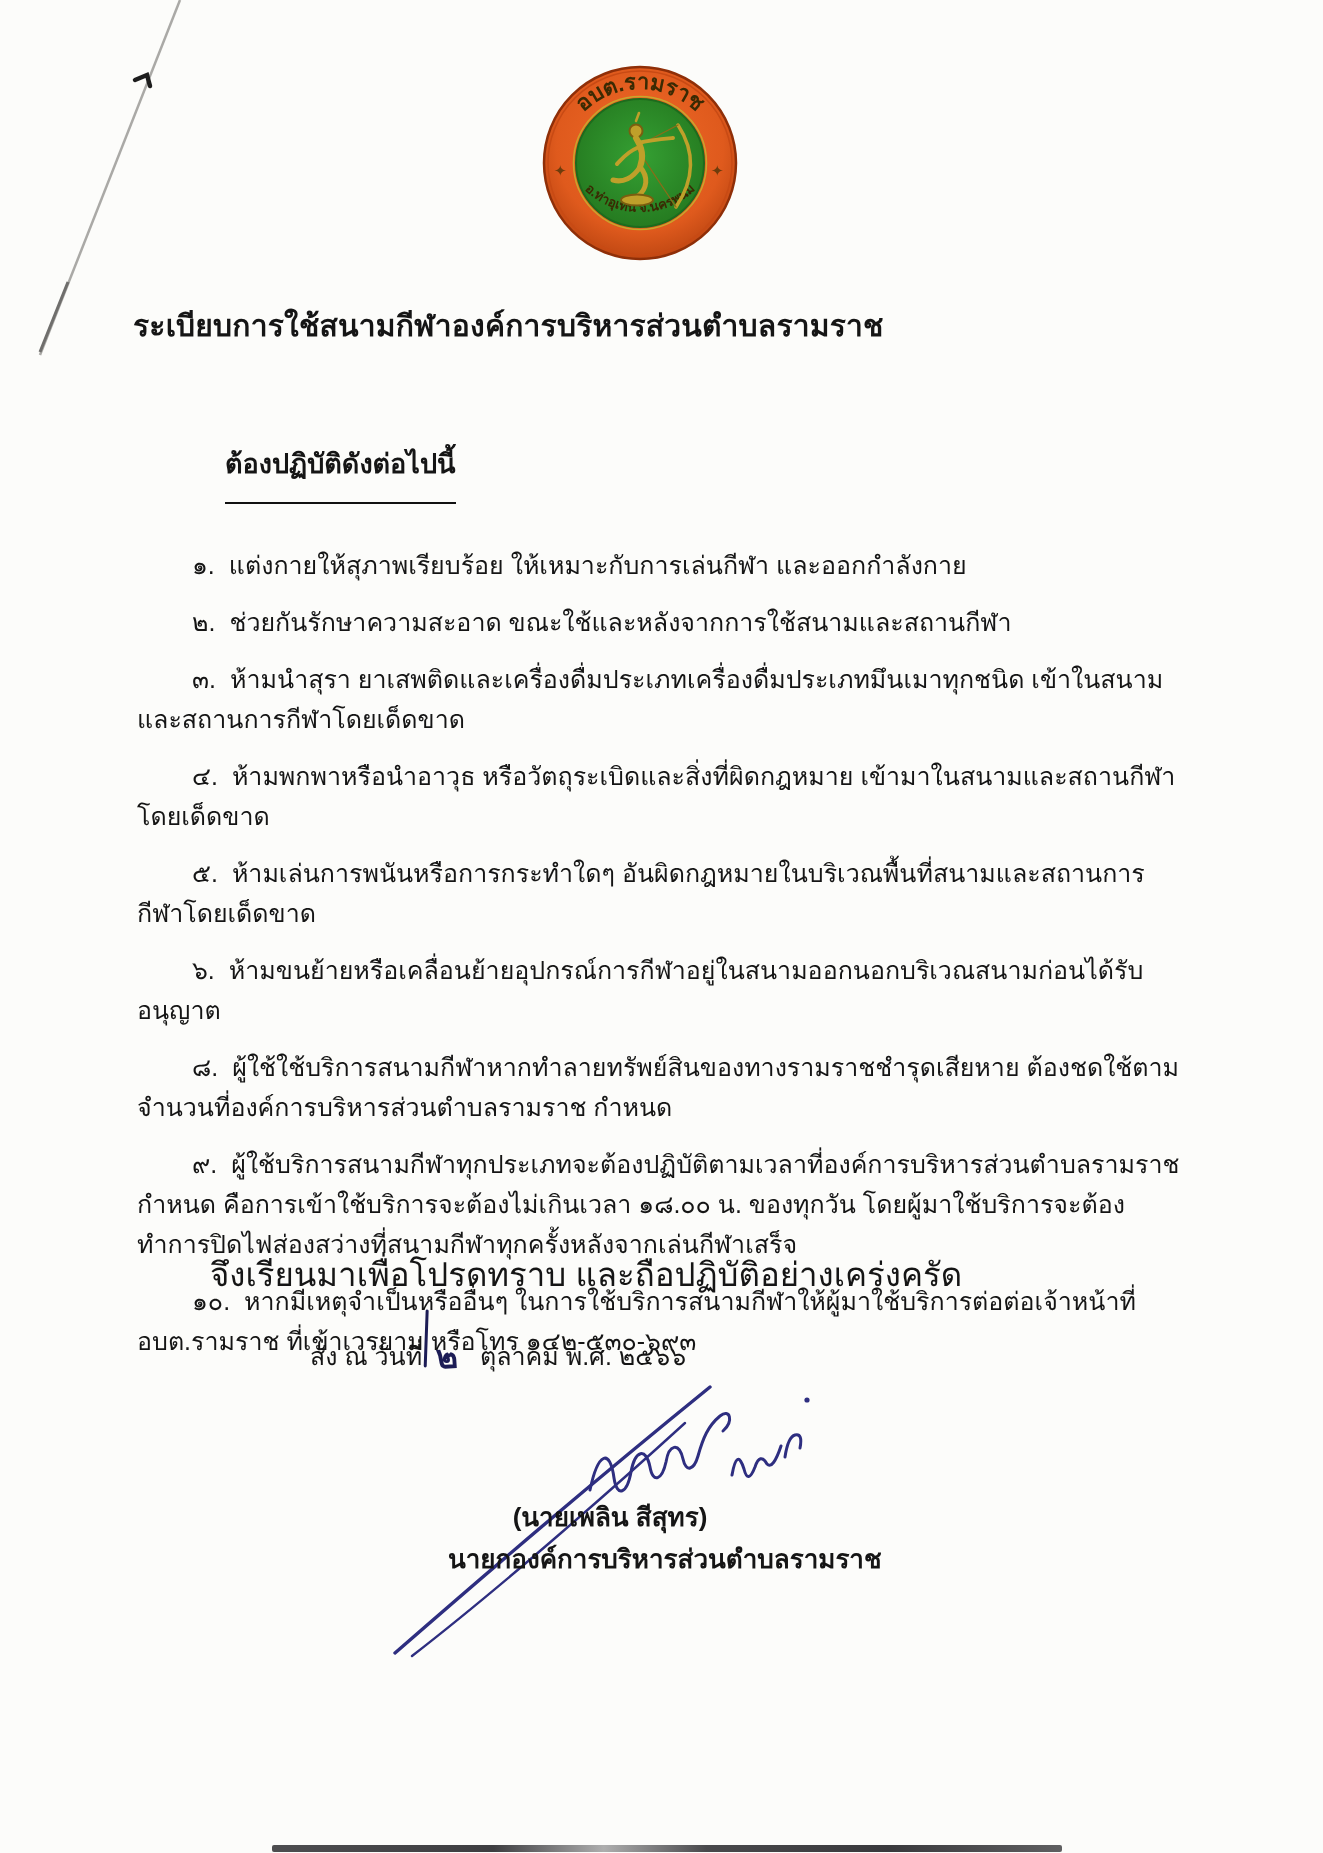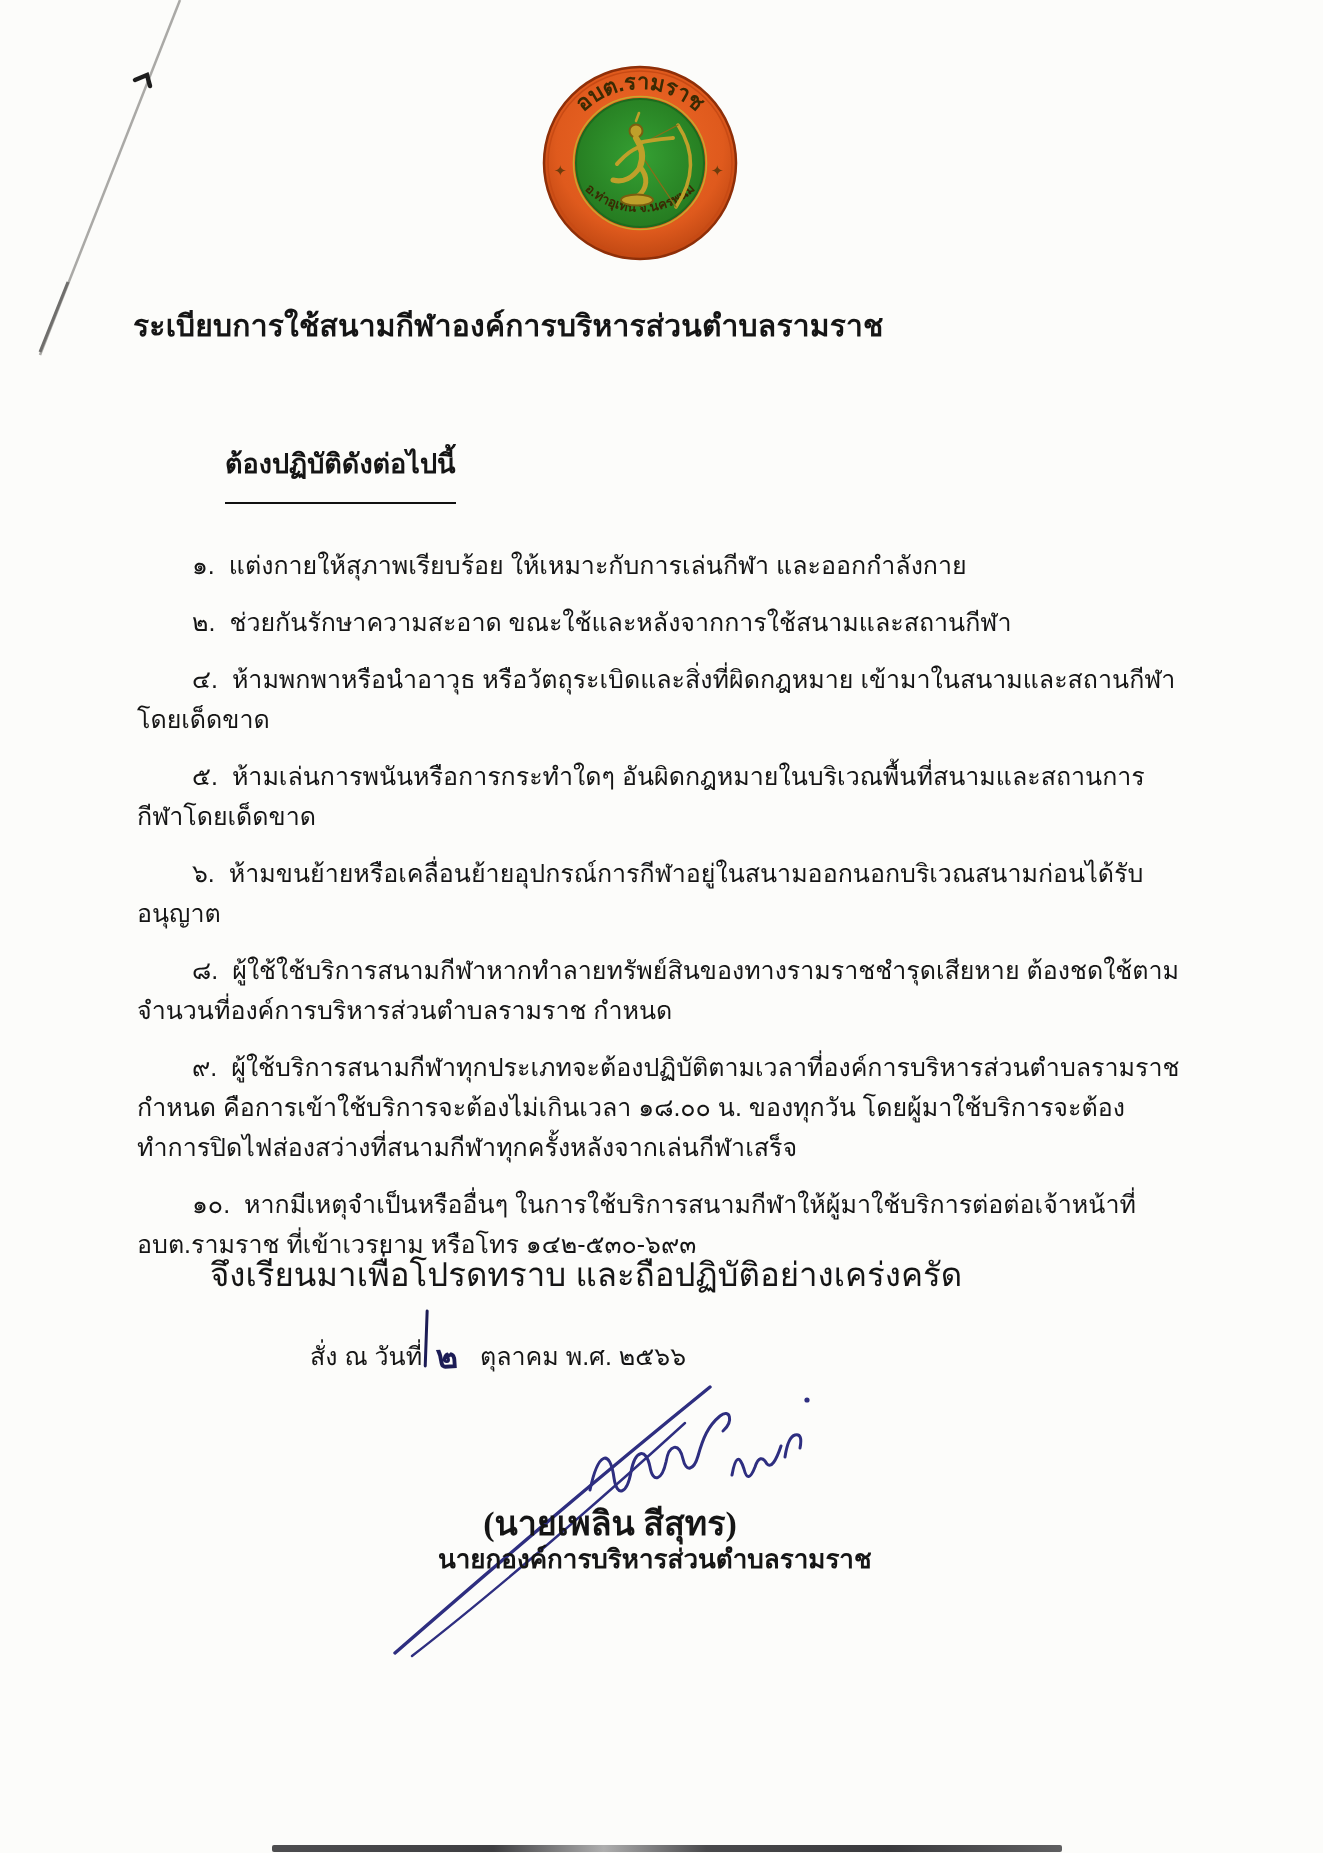--- a/index.html
+++ b/index.html
@@ -55,24 +55,24 @@
     transform:rotate(-4deg);
   }
   .hand-day::before{
     content:"";position:absolute;left:-10px;top:-22px;
     width:2.5px;height:58px;background:#1c1c55;
     transform:rotate(6deg);border-radius:2px;
   }
   .signature-svg{position:absolute;left:380px;top:1365px;width:440px;height:300px;}
   .signer-name{
     position:absolute;left:455px;top:1496px;width:310px;
-    text-align:center;font-size:34px;font-weight:bold;white-space:nowrap;font-family:Liberation Serif, serif;
+    text-align:center;font-size:26px;font-weight:bold;white-space:nowrap;
   }
   .signer-title{
-    position:absolute;left:438px;top:1538px;width:380px;
+    position:absolute;left:448px;top:1538px;width:380px;
     text-align:left;font-size:26px;font-weight:bold;white-space:nowrap;
   }
 </style>
 </head>
 <body>
 
 <div class="sheet">
 
   <svg class="crease" viewBox="0 0 260 380">
     <line x1="180" y1="0" x2="40" y2="355" stroke="#aaa9a6" stroke-width="2.5"></line>
@@ -121,20 +121,21 @@
     </g>
   </svg>
 
   <div class="doc-title">ระเบียบการใช้สนามกีฬาองค์การบริหารส่วนตำบลรามราช</div>
 
   <div class="doc-heading">ต้องปฏิบัติดังต่อไปนี้</div>
 
   <div class="rules">
     <p class="doc-item"><span class="num">๑.</span><span>แต่งกายให้สุภาพเรียบร้อย ให้เหมาะกับการเล่นกีฬา และออกกำลังกาย</span></p>
     <p class="doc-item"><span class="num">๒.</span><span>ช่วยกันรักษาความสะอาด ขณะใช้และหลังจากการใช้สนามและสถานกีฬา</span></p>
+    <p class="doc-item"><span class="num">๓.</span><span>ห้ามนำสุรา ยาเสพติดและเครื่องดื่มประเภทเครื่องดื่มประเภทมึนเมาทุกชนิด เข้าในสนามและสถานการกีฬาโดยเด็ดขาด</span></p>
     <p class="doc-item"><span class="num">๔.</span><span>ห้ามพกพาหรือนำอาวุธ หรือวัตถุระเบิดและสิ่งที่ผิดกฎหมาย เข้ามาในสนามและสถานกีฬาโดยเด็ดขาด</span></p>
     <p class="doc-item"><span class="num">๕.</span><span>ห้ามเล่นการพนันหรือการกระทำใดๆ อันผิดกฎหมายในบริเวณพื้นที่สนามและสถานการกีฬาโดยเด็ดขาด</span></p>
     <p class="doc-item"><span class="num">๖.</span><span>ห้ามขนย้ายหรือเคลื่อนย้ายอุปกรณ์การกีฬาอยู่ในสนามออกนอกบริเวณสนามก่อนได้รับอนุญาต</span></p>
     <p class="doc-item"><span class="num">๘.</span><span>ผู้ใช้ใช้บริการสนามกีฬาหากทำลายทรัพย์สินของทางรามราชชำรุดเสียหาย ต้องชดใช้ตามจำนวนที่องค์การบริหารส่วนตำบลรามราช กำหนด</span></p>
     <p class="doc-item"><span class="num">๙.</span><span>ผู้ใช้บริการสนามกีฬาทุกประเภทจะต้องปฏิบัติตามเวลาที่องค์การบริหารส่วนตำบลรามราช กำหนด คือการเข้าใช้บริการจะต้องไม่เกินเวลา ๑๘.๐๐ น. ของทุกวัน โดยผู้มาใช้บริการจะต้องทำการปิดไฟส่องสว่างที่สนามกีฬาทุกครั้งหลังจากเล่นกีฬาเสร็จ</span></p>
     <p class="doc-item"><span class="num">๑๐.</span><span>หากมีเหตุจำเป็นหรืออื่นๆ ในการใช้บริการสนามกีฬาให้ผู้มาใช้บริการต่อต่อเจ้าหน้าที่ อบต.รามราช ที่เข้าเวรยาม หรือโทร ๑๔๒-๕๓๐-๖๙๓</span></p>
   </div>
 
   <div class="closing">จึงเรียนมาเพื่อโปรดทราบ และถือปฏิบัติอย่างเคร่งครัด</div>
 

